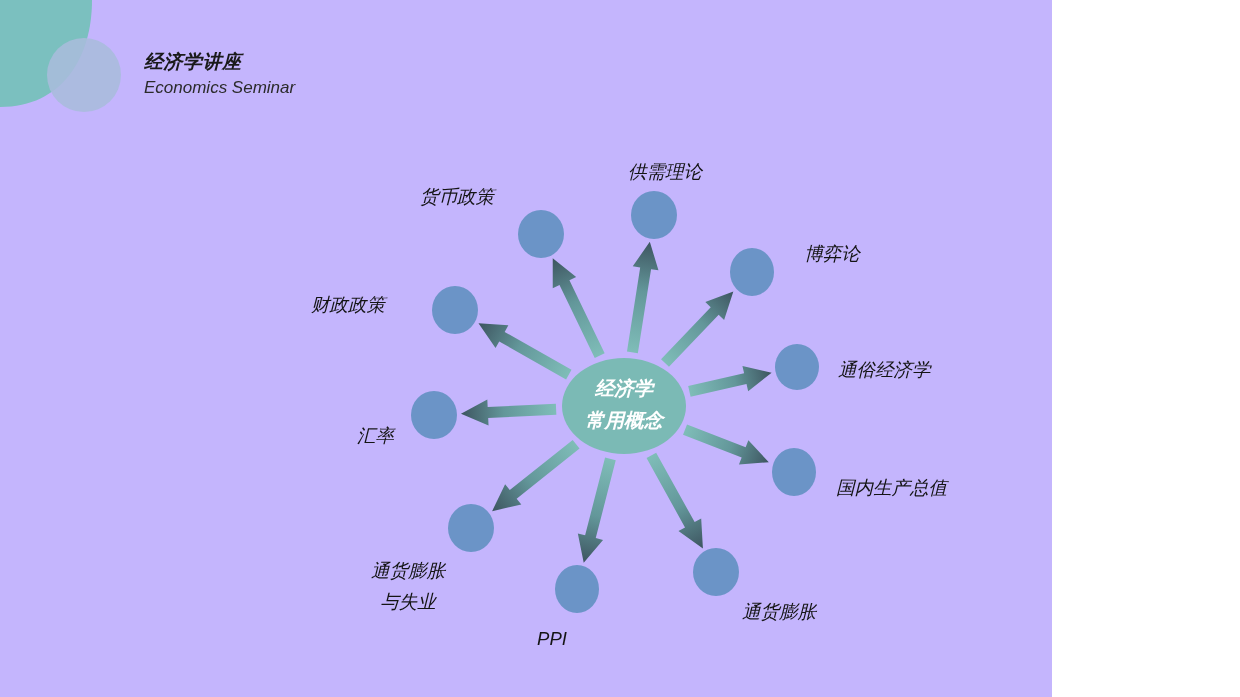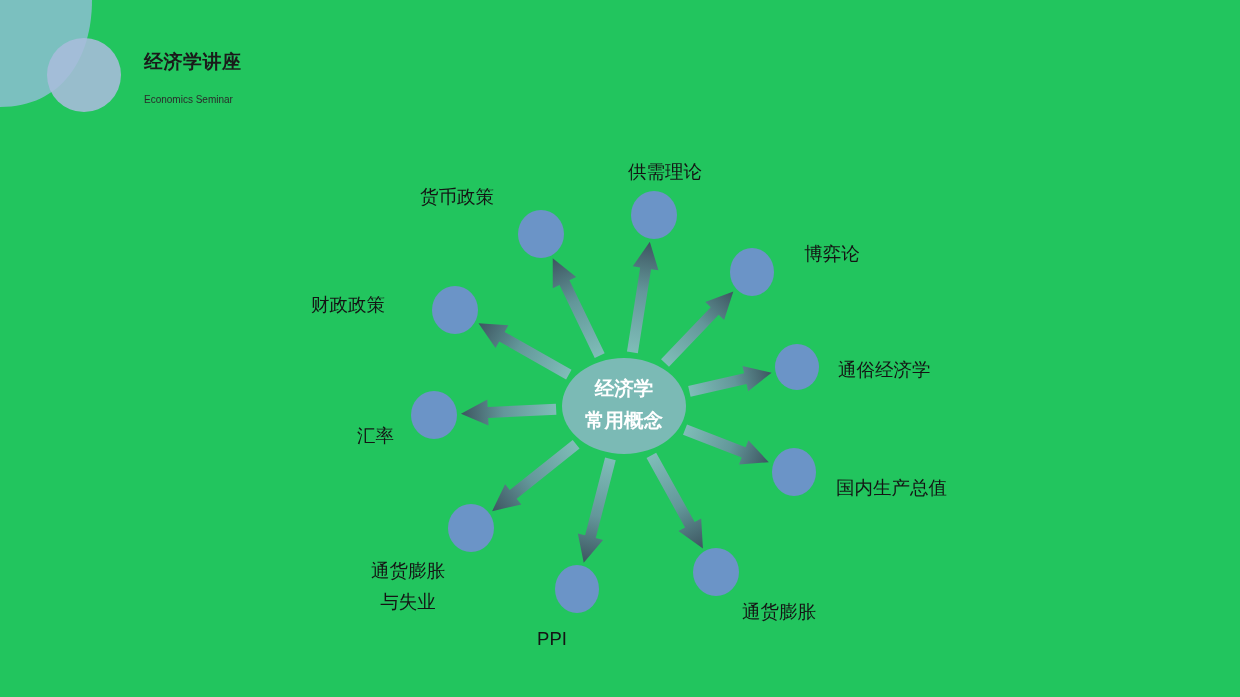--- a/index.html
+++ b/index.html
@@ -7,24 +7,25 @@
     margin: 0;
     padding: 0;
     background: #ffffff;
   }
   body {
     font-family: "Liberation Sans", "DejaVu Sans", sans-serif;
     -webkit-font-smoothing: antialiased;
   }
   #slide {
     position: relative;
-    width: 1240px;
+    width: 1052px;
     height: 697px;
-    background: #22c55e;
+    background: #c4b5fd;
     overflow: hidden;
+    font-style: italic;
   }
 
   
   .header-deco {
     position: absolute;
     left: 0;
     top: 0;
     width: 200px;
     height: 130px;
     pointer-events: none;
@@ -36,24 +37,24 @@
     line-height: 1.28;
   }
   .header-title {
     font-size: 19px;
     font-weight: bold;
     color: #1a1a1a;
     letter-spacing: 0.5px;
     white-space: nowrap;
   }
   .header-subtitle {
-    font-size: 10px;
+    font-size: 17px;
     font-weight: normal;
     color: #2b2b2b;
-    margin-top: 20px;
+    margin-top: 3px;
     white-space: nowrap;
   }
 
   
   #diagram-wrap {
     position: absolute;
     left: 0;
     top: 0;
     width: 1240px;
     height: 697px;

